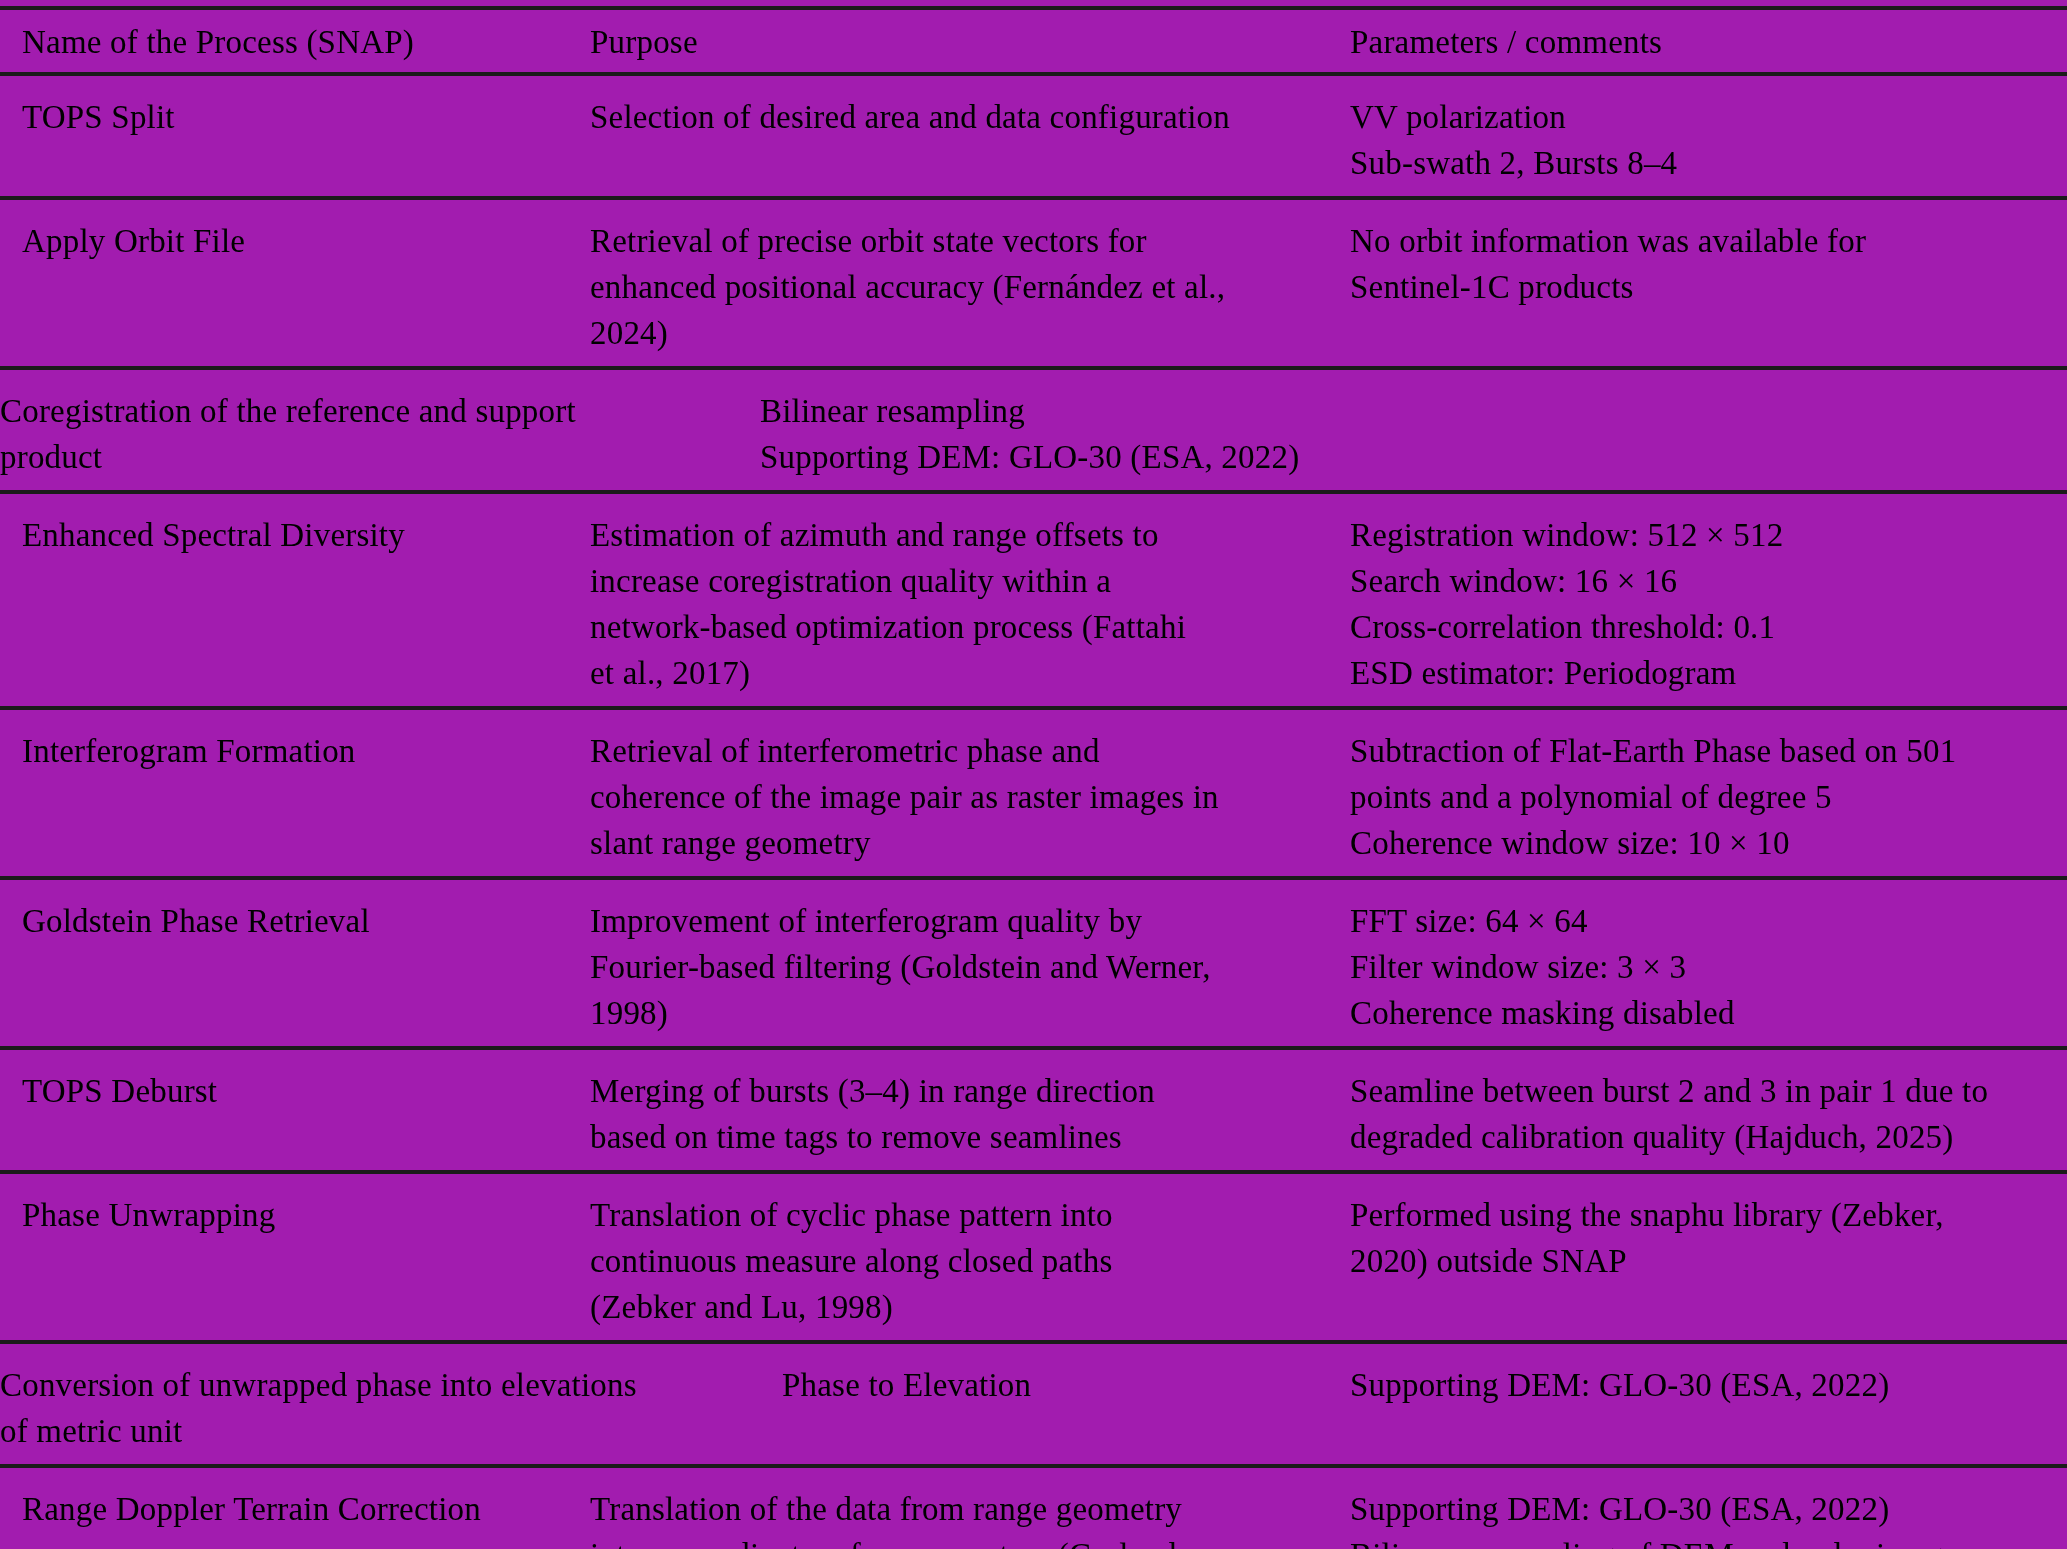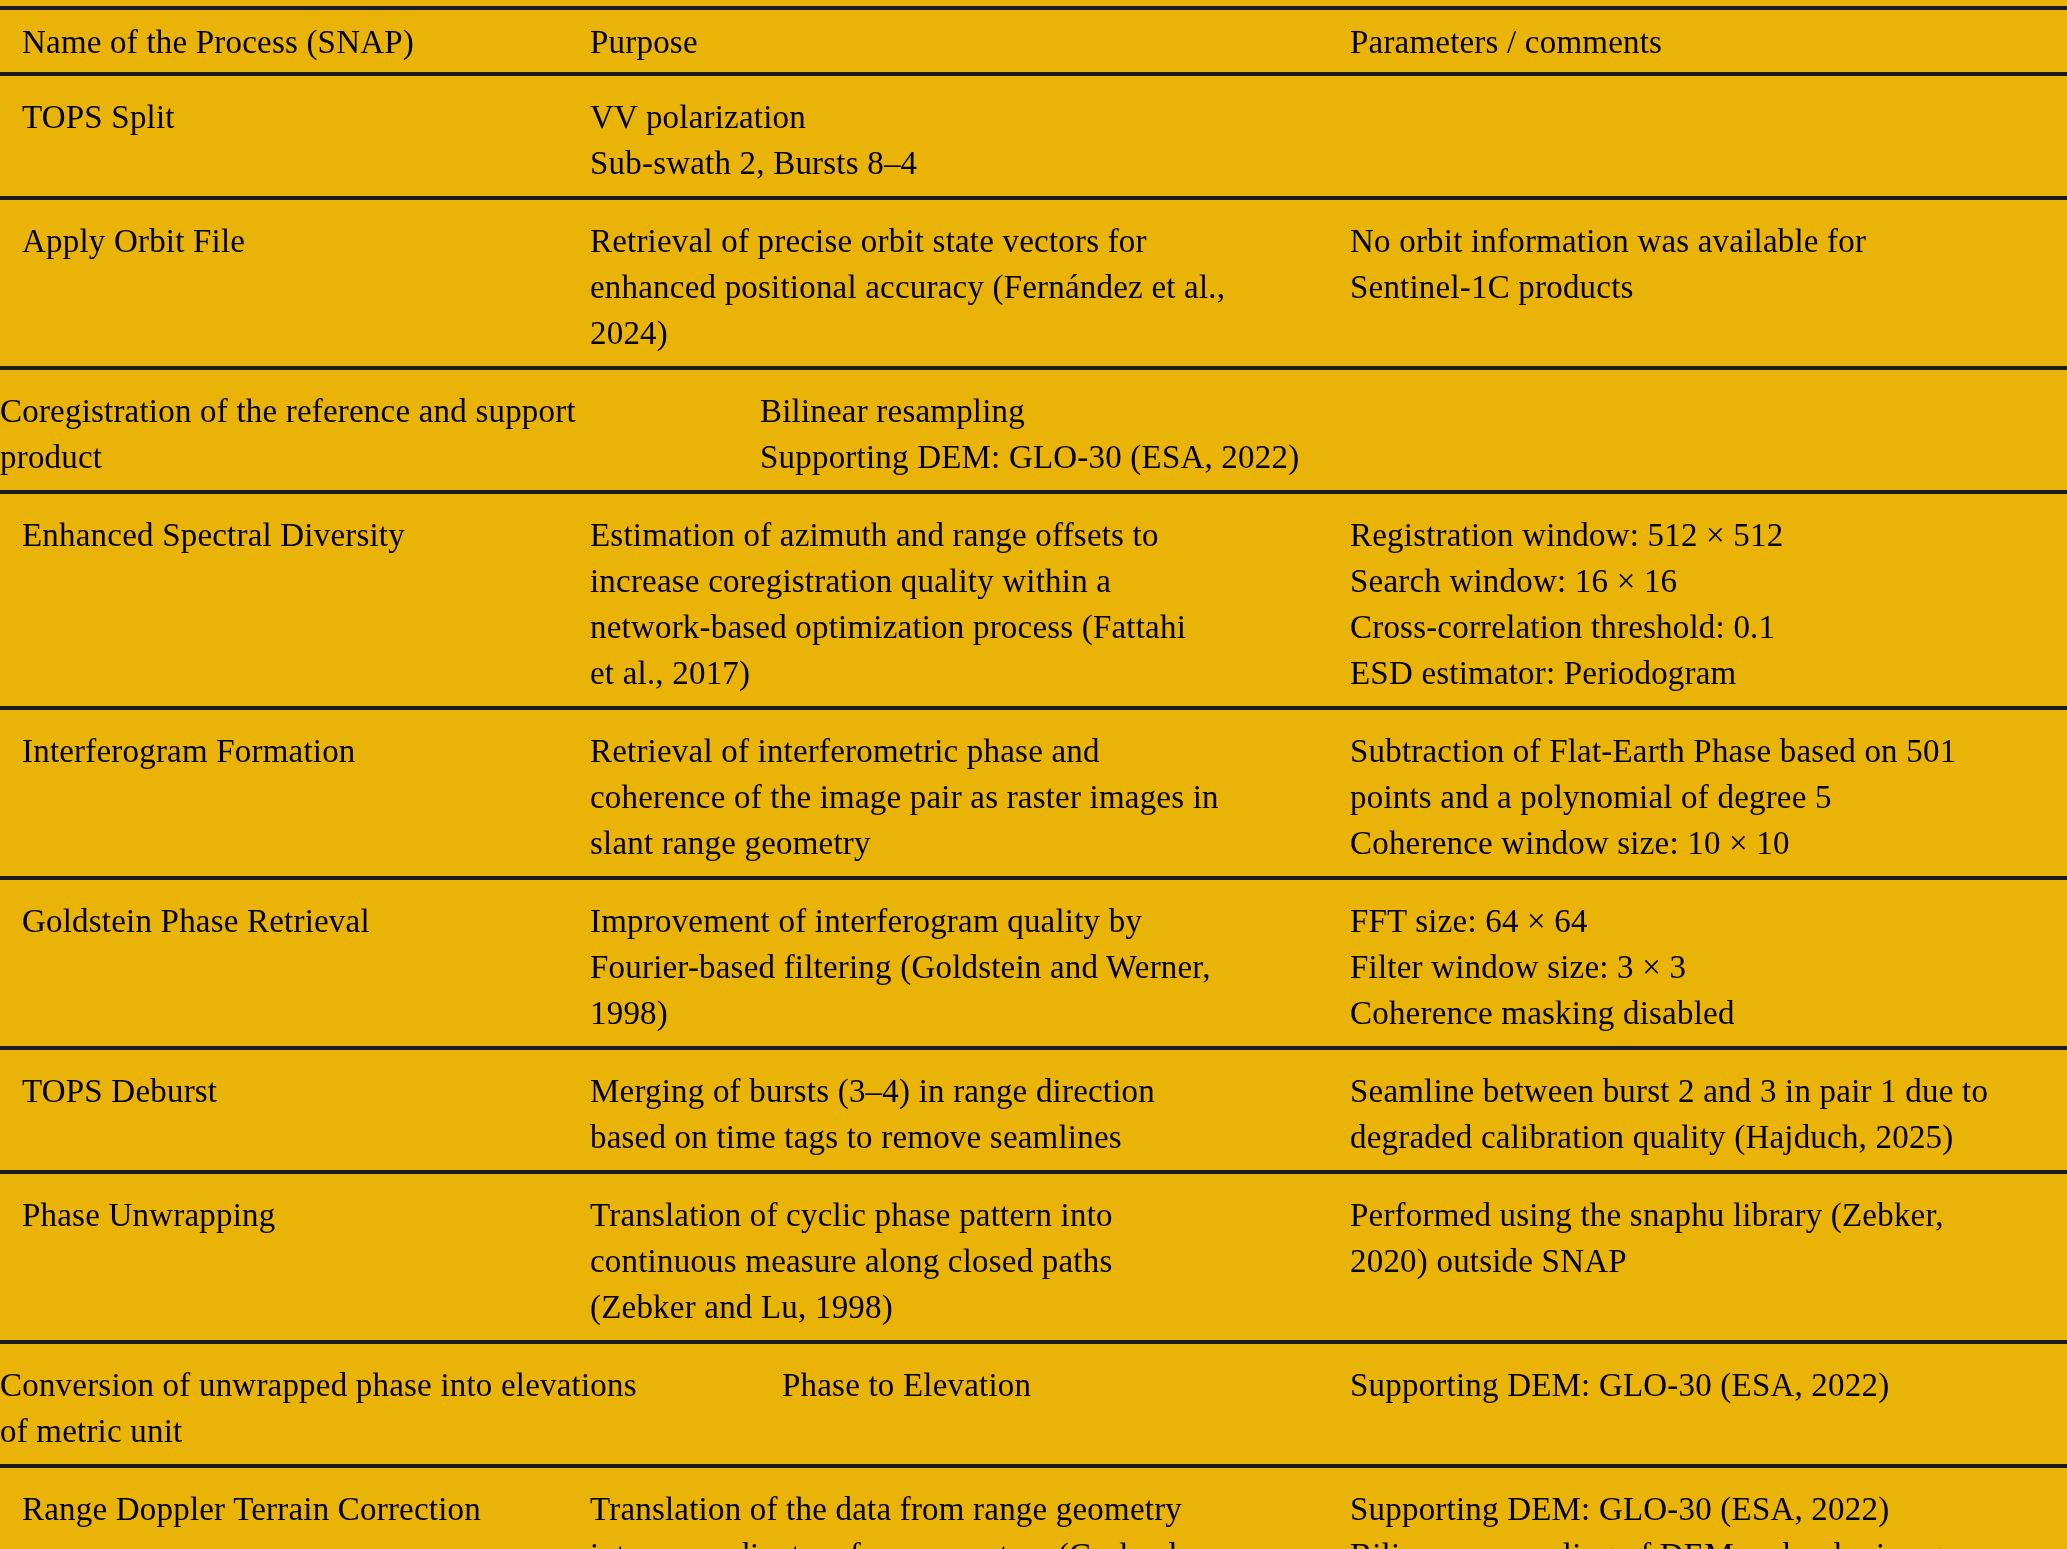--- a/index.html
+++ b/index.html
@@ -4,21 +4,21 @@
 <style>
   html, body {
     margin: 0;
     padding: 0;
     background: #ffffff;
     width: 2067px;
   }
   .page {
     width: 2067px;
     height: 1549px;
-    background: #eab308;
+    background: #a21caf;
     box-sizing: border-box;
     padding-top: 6px;
     font-family: "Liberation Serif", "DejaVu Serif", serif;
     color: #000000;
     overflow: hidden;
   }
   .proc-table {
     width: 100%;
     border-top: 4px solid #1b1b1b;
     box-sizing: border-box;
@@ -60,20 +60,21 @@
   <div class="proc-table">
 
     <div class="row header">
       <div class="cell c1">Name of the Process (SNAP)</div>
       <div class="cell c2">Purpose</div>
       <div class="cell c3">Parameters / comments</div>
     </div>
 
     <div class="row">
       <div class="cell c1">TOPS Split</div>
+      <div class="cell c2">Selection of desired area and data configuration</div>
       <div class="cell c3">VV polarization
 Sub-swath 2, Bursts 8–4</div>
     </div>
 
     <div class="row">
       <div class="cell c1">Apply Orbit File</div>
       <div class="cell c2">Retrieval of precise orbit state vectors for
 enhanced positional accuracy (Fernández et al.,
 2024)</div>
       <div class="cell c3">No orbit information was available for

